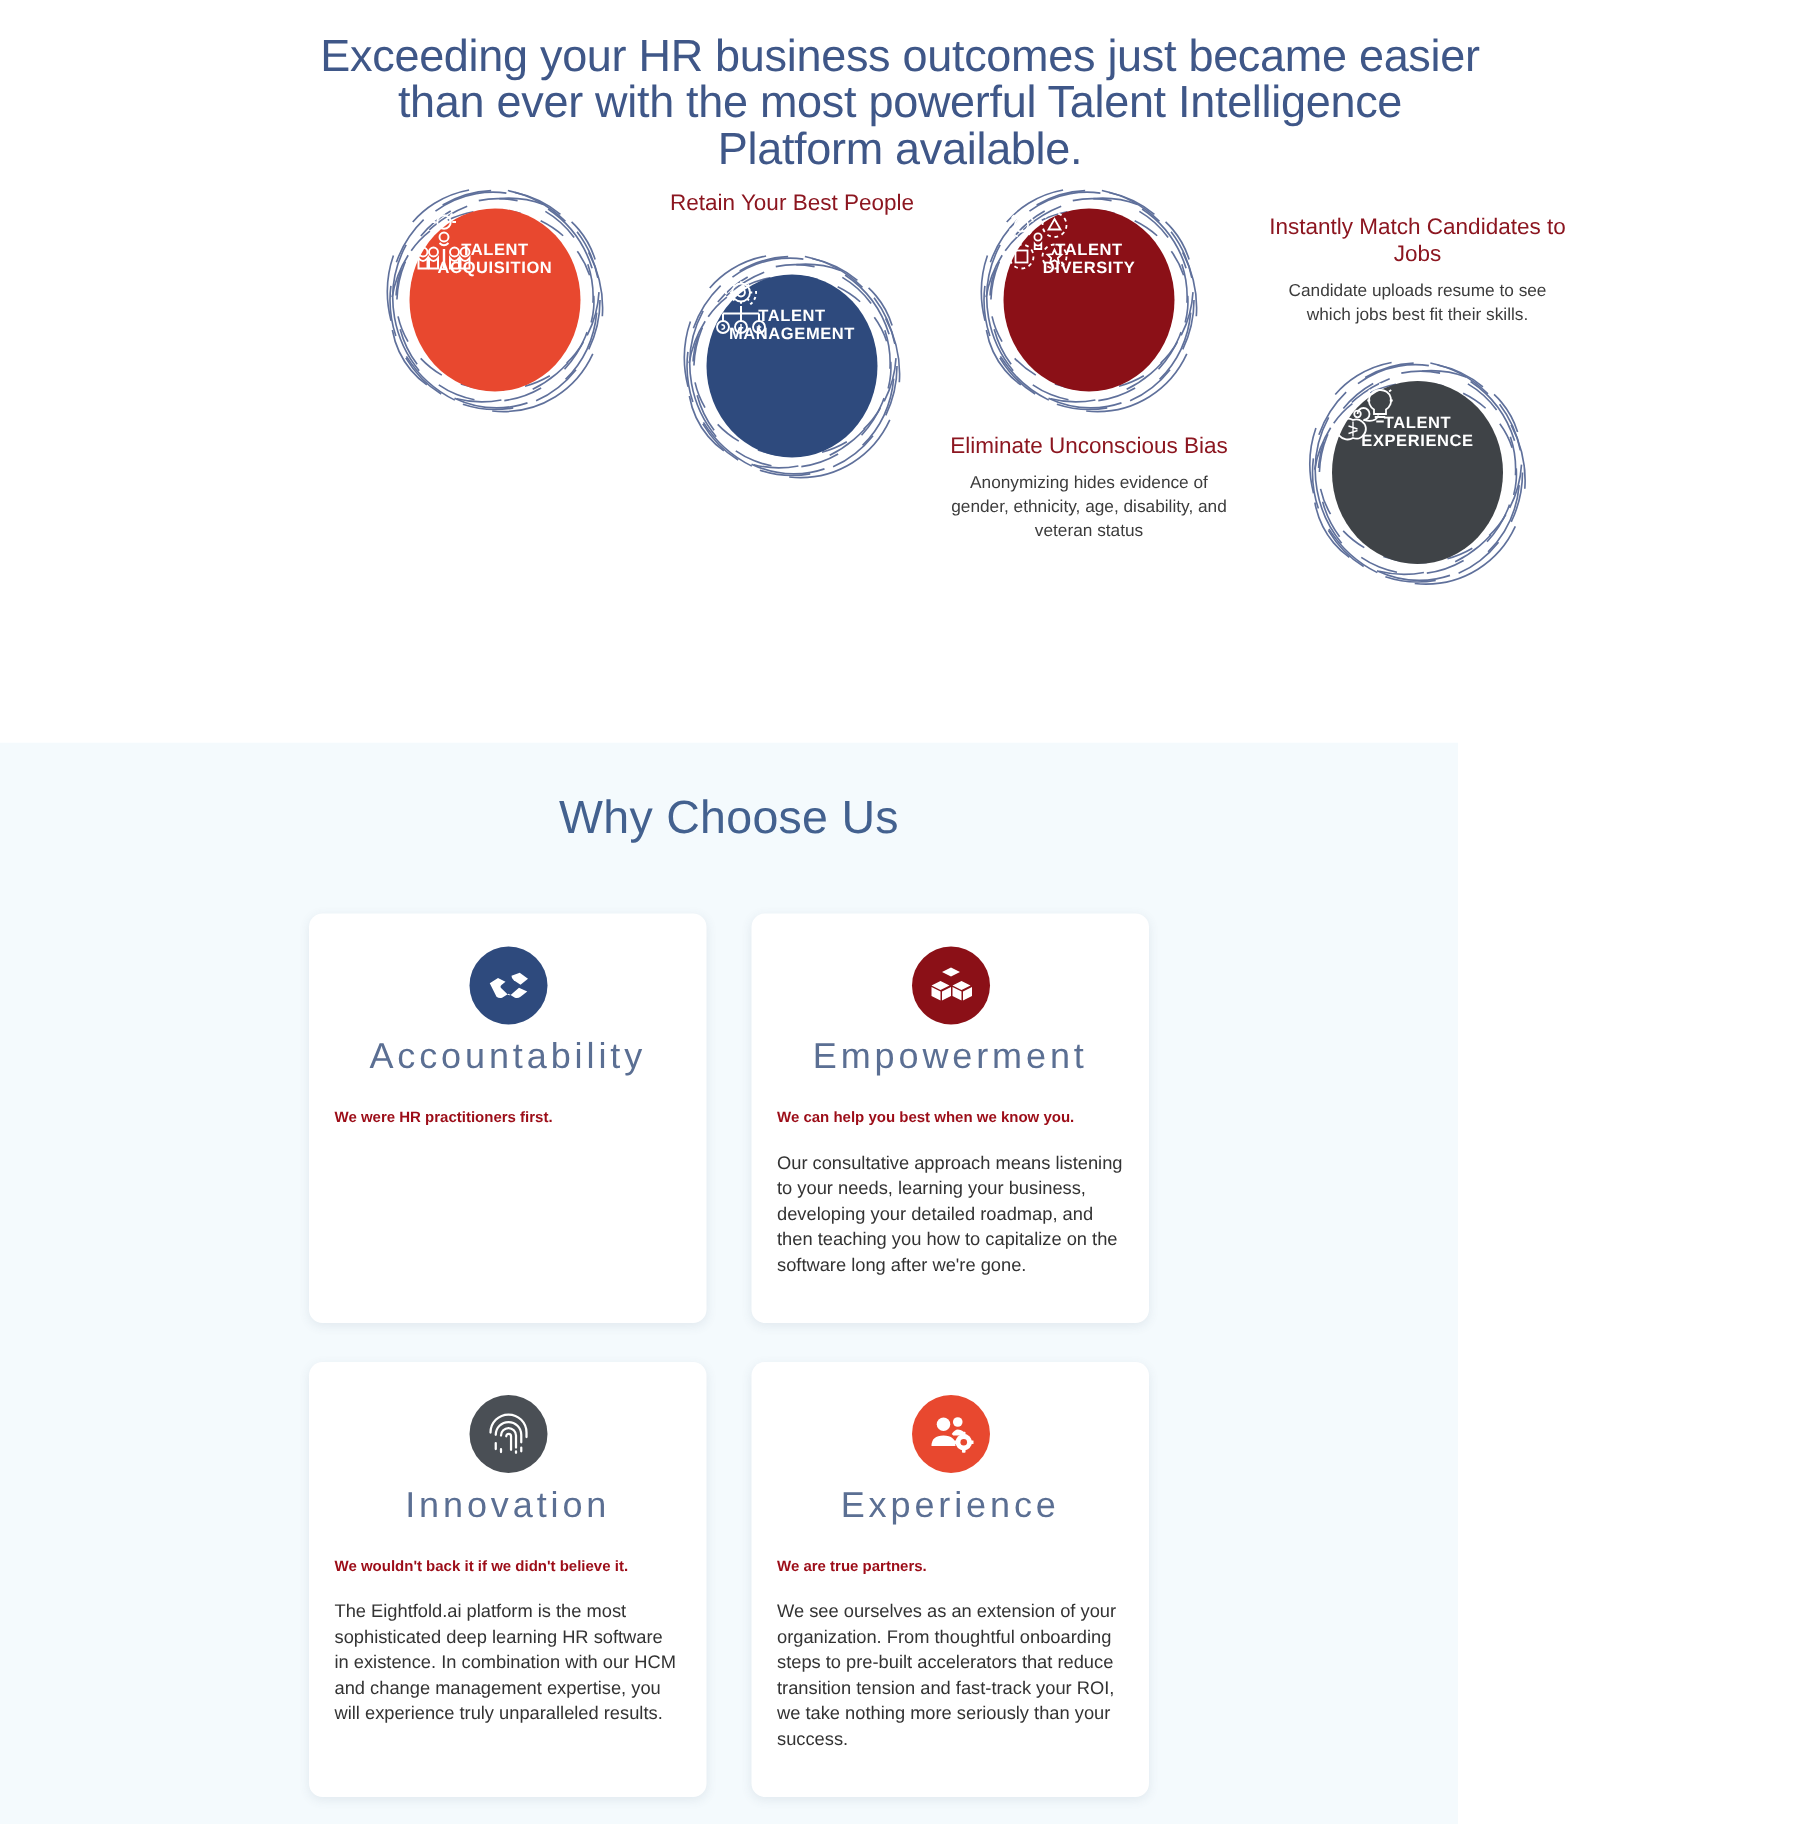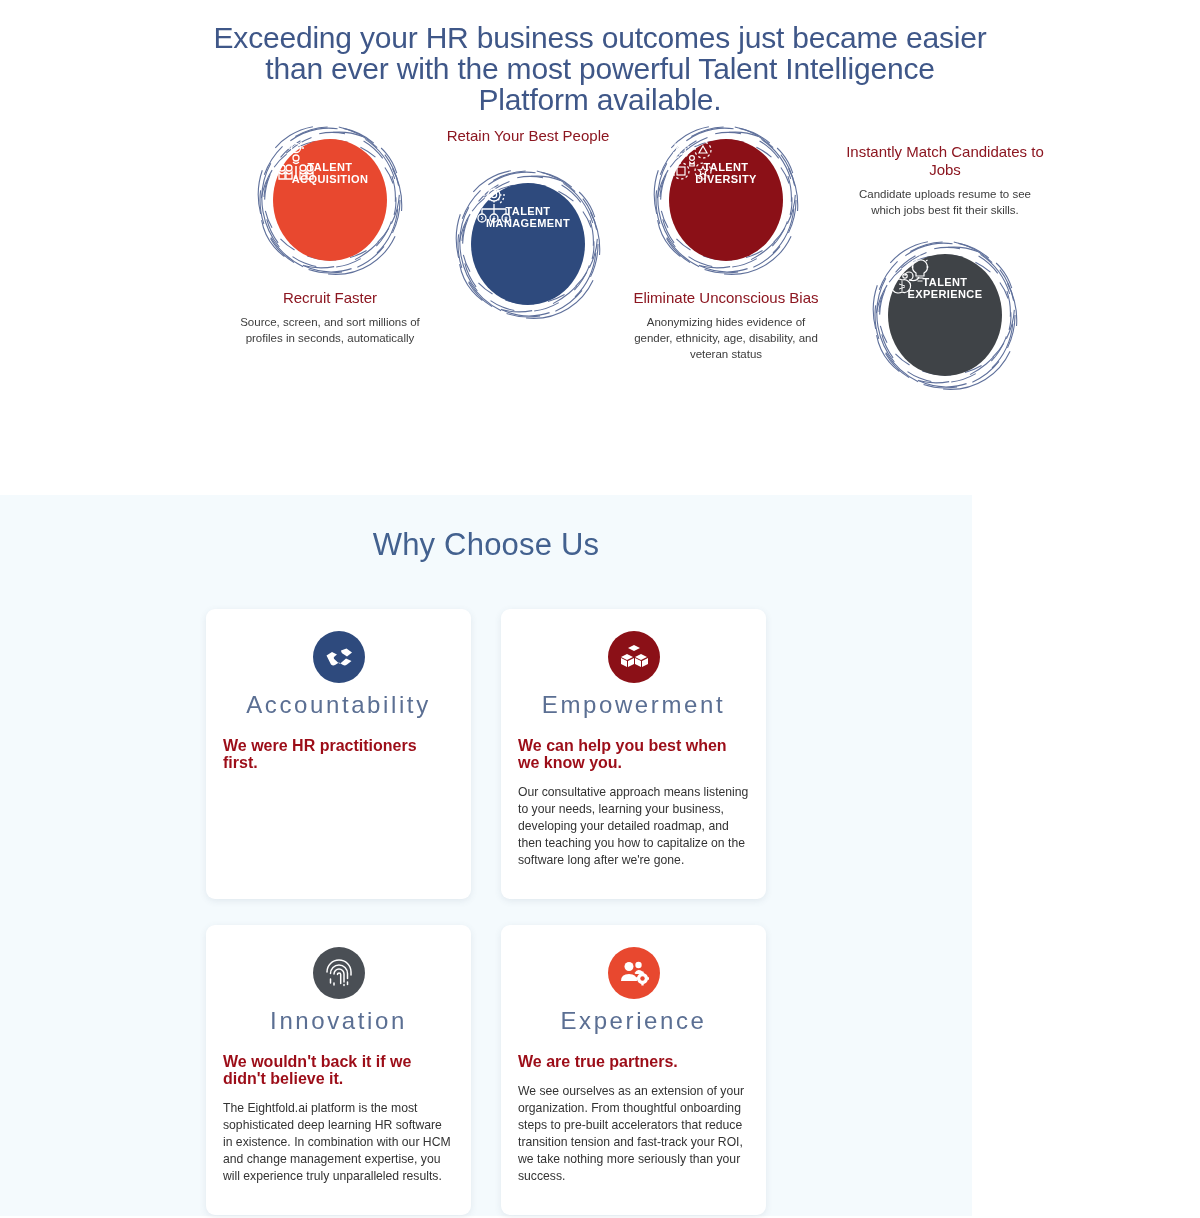--- a/index.html
+++ b/index.html
@@ -140,21 +140,21 @@
   .card-icon svg { display: block; }
   .card-title {
     text-align: center;
     font-size: 24px;
     font-weight: 300;
     color: #5b6f93;
     letter-spacing: 2.6px;
     margin-bottom: 18px;
   }
   .card-lead {
-    font-size: 16px;
+    font-size: 10px;
     font-weight: bold;
     color: #9c0d18;
     line-height: 17px;
     margin-bottom: 13px;
   }
   .card-body {
     font-size: 12.2px;
     line-height: 17px;
     color: #333333;
   }
@@ -198,24 +198,20 @@
                 <path d="M13 33 q3 4 6 0 L19 40 L13 40 Z"></path>
               <circle cx="30" cy="29" r="3"></circle>
                 <path d="M27 33 q3 4 6 0 L33 40 L27 40 Z"></path>
               <circle cx="37" cy="29" r="3"></circle>
                 <path d="M34 33 q3 4 6 0 L40 40 L34 40 Z"></path>
               <path d="M23 27 L23 40" stroke-width="1.6"></path>
             </g>
           </svg>
         </div>
       </div>
-    </div>
-    <div class="badge-text">
-      <div class="badge-title">Recruit Faster</div>
-      <div class="badge-desc">Source, screen, and sort millions of profiles in seconds, automatically</div>
     </div>
   </div>
 
   <div class="badge-col col-2">
     <div class="badge-text above">
       <div class="badge-title">Retain Your Best People</div>
     </div>
     <div class="badge-wrap" style="margin-top:14px">
       <svg width="170" height="170" viewBox="0 0 170 170">
         <g fill="none" stroke="#44588a" stroke-width="1.1" opacity="0.85">

